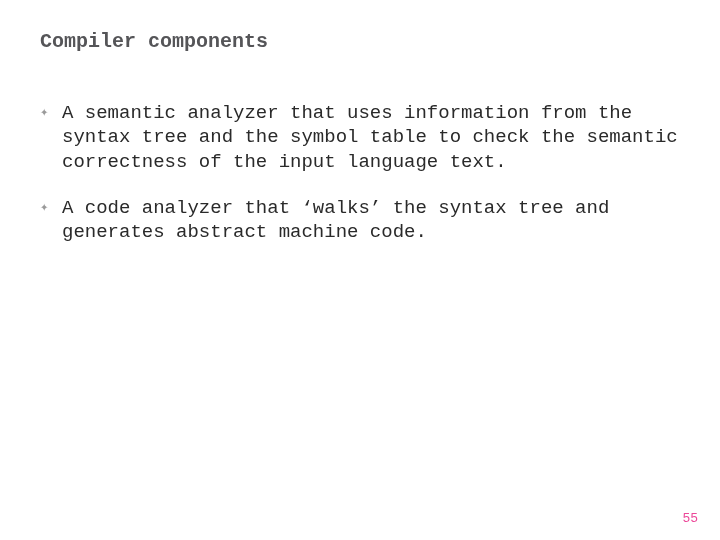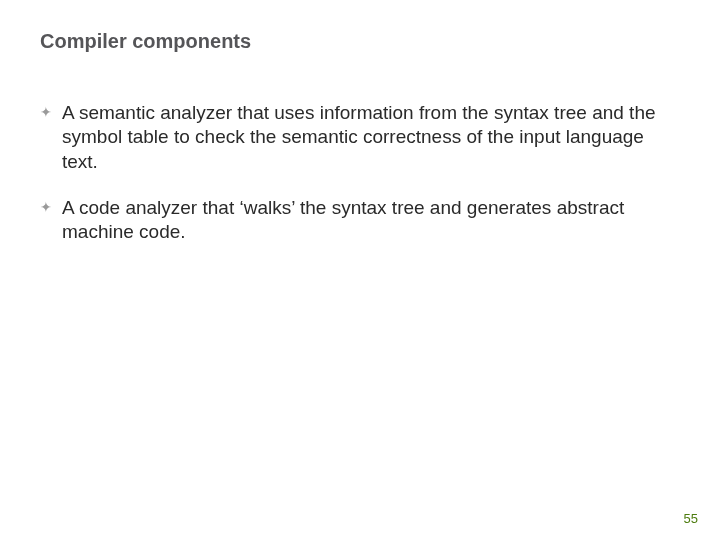--- a/index.html
+++ b/index.html
@@ -7,20 +7,21 @@
   body {
     font-family: Arial, Helvetica, sans-serif;
     background: #ffffff;
     position: relative;
   }
   .slide {
     width: 720px;
     height: 540px;
     padding: 30px 40px 20px 40px;
     position: relative;
+    font-family: Liberation Mono, monospace;
   }
   .title {
     font-size: 20px;
     font-weight: bold;
     color: #555558;
     margin-bottom: 48px;
   }
   .bullets {
     list-style: none;
   }
@@ -40,21 +41,21 @@
     line-height: 1.6;
   }
   .bullet .text {
     flex: 1 1 auto;
   }
   .pagenum {
     position: absolute;
     right: 22px;
     bottom: 14px;
     font-size: 13px;
-    color: #4d7c0f;
+    color: #ec4899;
   }
 </style>
 </head>
 <body>
 
 <div class="slide">
   <h1 class="title">Compiler components</h1>
 
   <ul class="bullets">
     <li class="bullet">

